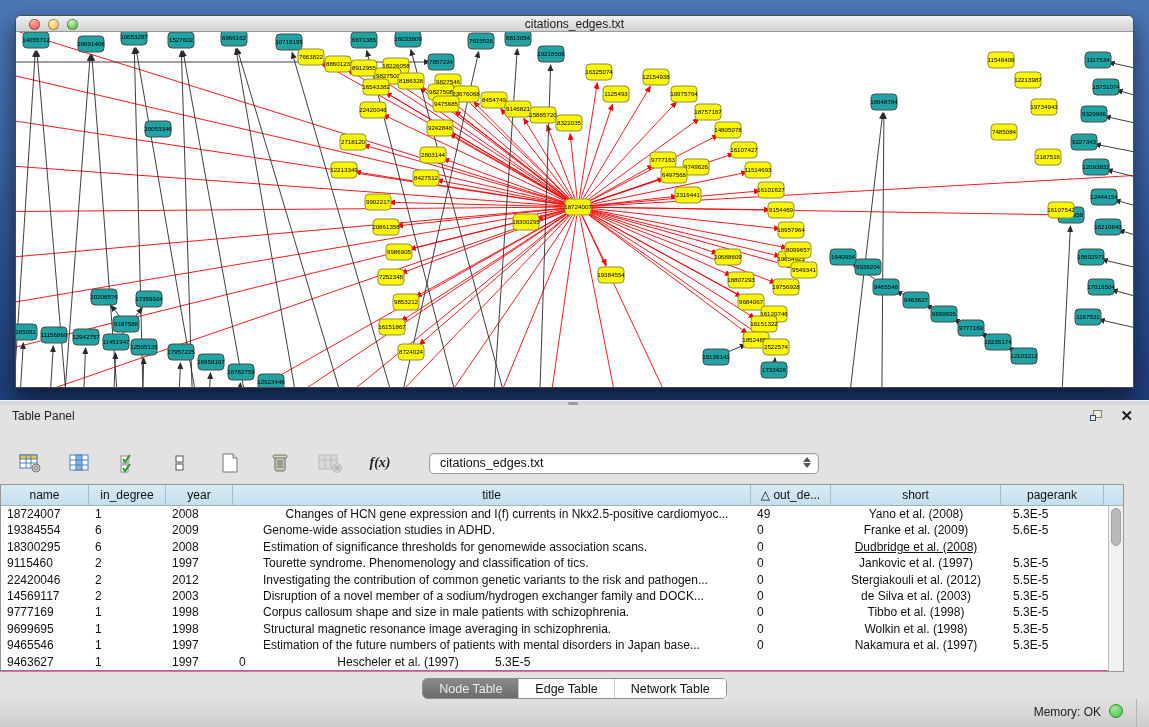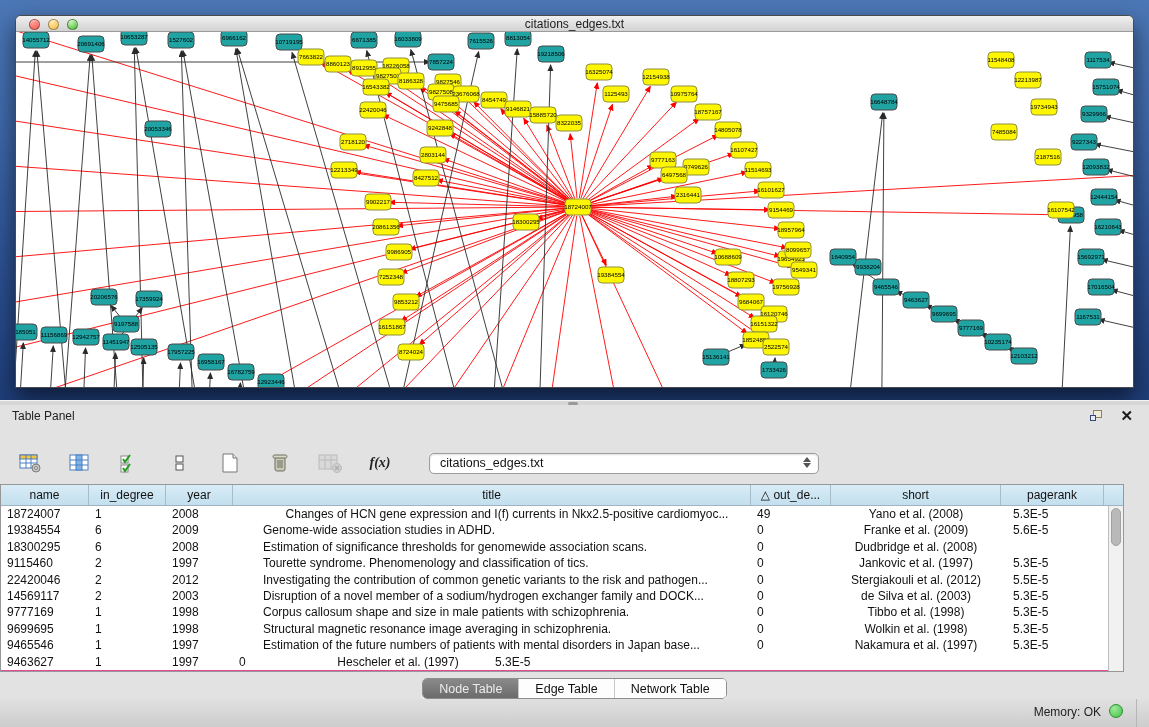--- a/index.html
+++ b/index.html
@@ -797,21 +797,21 @@
             <div class="td c-out" style="width: 80px;">0</div>
             <div class="td c-short" style="width: 170px;">Franke et al. (2009)</div>
             <div class="td c-pagerank" style="width: 103px;">5.6E-5</div>
           </div>
           <div class="trow">
             <div class="td c-name" style="width: 88px;">18300295</div>
             <div class="td c-indeg" style="width: 77px;">6</div>
             <div class="td c-year" style="width: 67px;">2008</div>
             <div class="td c-title" style="width: 518px;">Estimation of significance thresholds for genomewide association scans.</div>
             <div class="td c-out" style="width: 80px;">0</div>
-            <div class="td c-short" style="width: 170px;">Dudbridge et al. (2008)</div>
+            <div class="td c-short" style="width: 170px; text-decoration: underline;">Dudbridge et al. (2008)</div>
             <div class="td c-pagerank" style="width: 103px; margin-top: 30px;">5.9E-5</div>
           </div>
           <div class="trow">
             <div class="td c-name" style="width: 88px;">9115460</div>
             <div class="td c-indeg" style="width: 77px;">2</div>
             <div class="td c-year" style="width: 67px;">1997</div>
             <div class="td c-title" style="width: 518px;">Tourette syndrome. Phenomenology and classification of tics.</div>
             <div class="td c-out" style="width: 80px;">0</div>
             <div class="td c-short" style="width: 170px;">Jankovic et al. (1997)</div>
             <div class="td c-pagerank" style="width: 103px;">5.3E-5</div>

